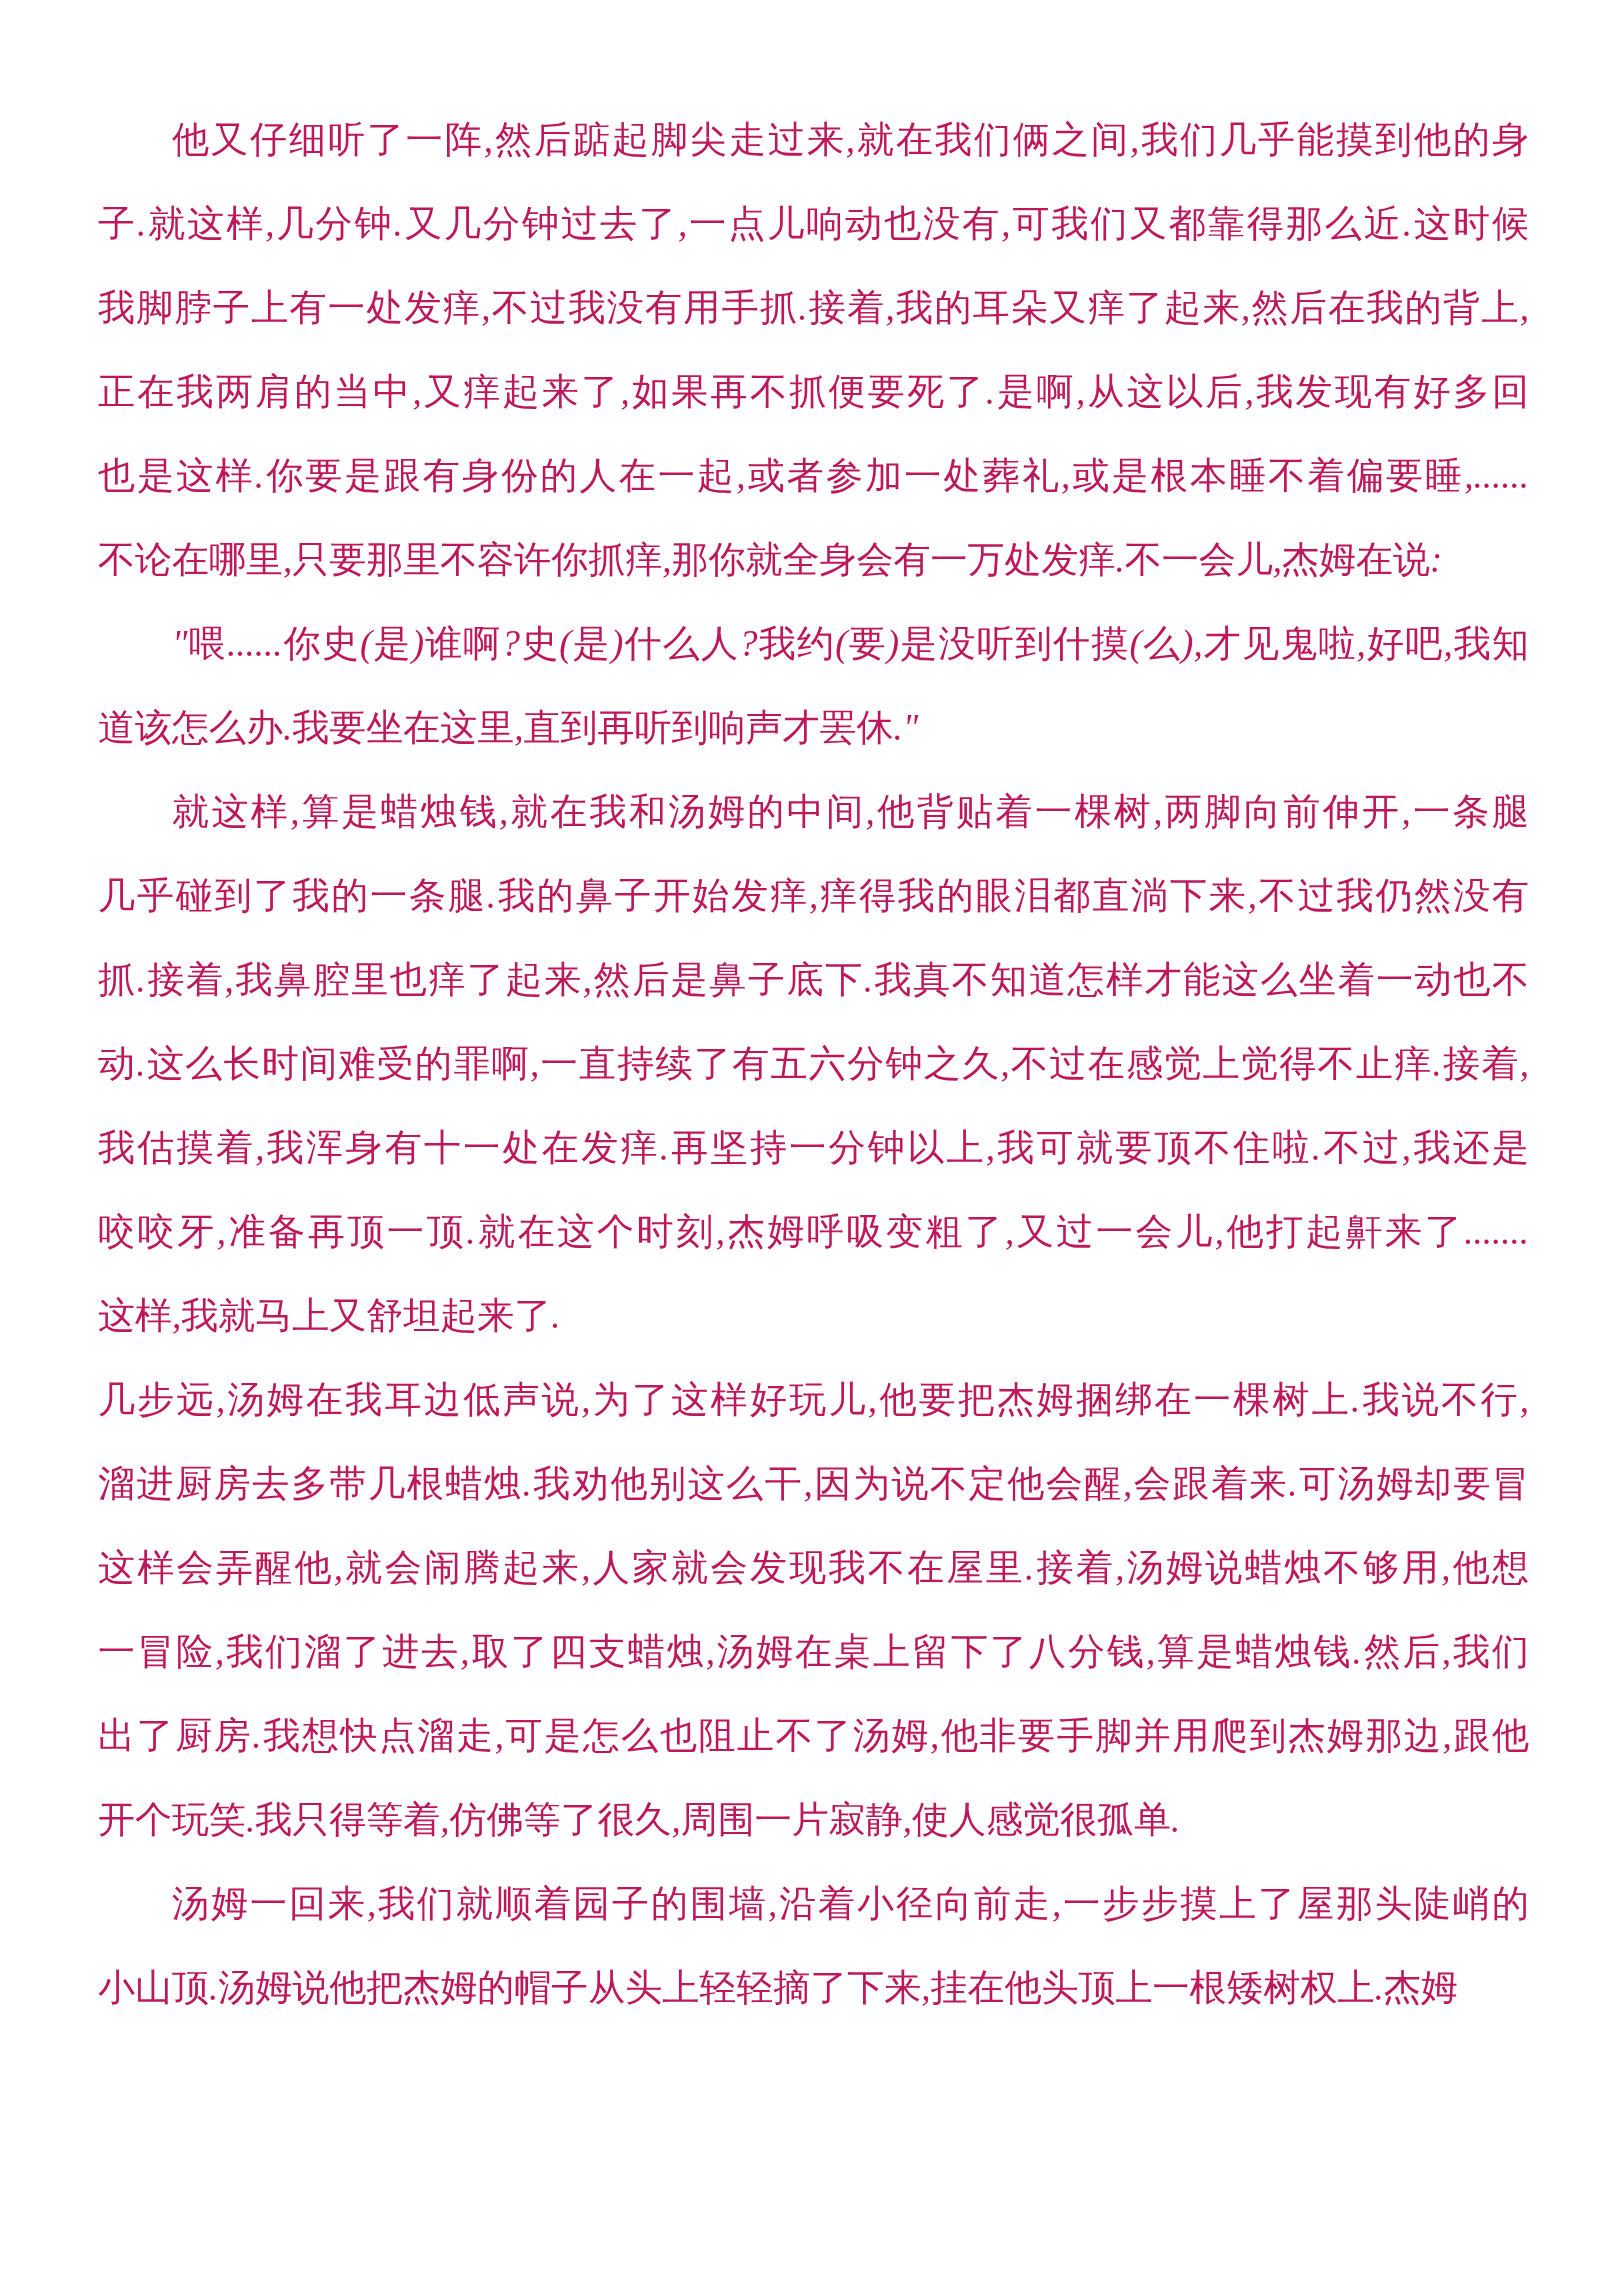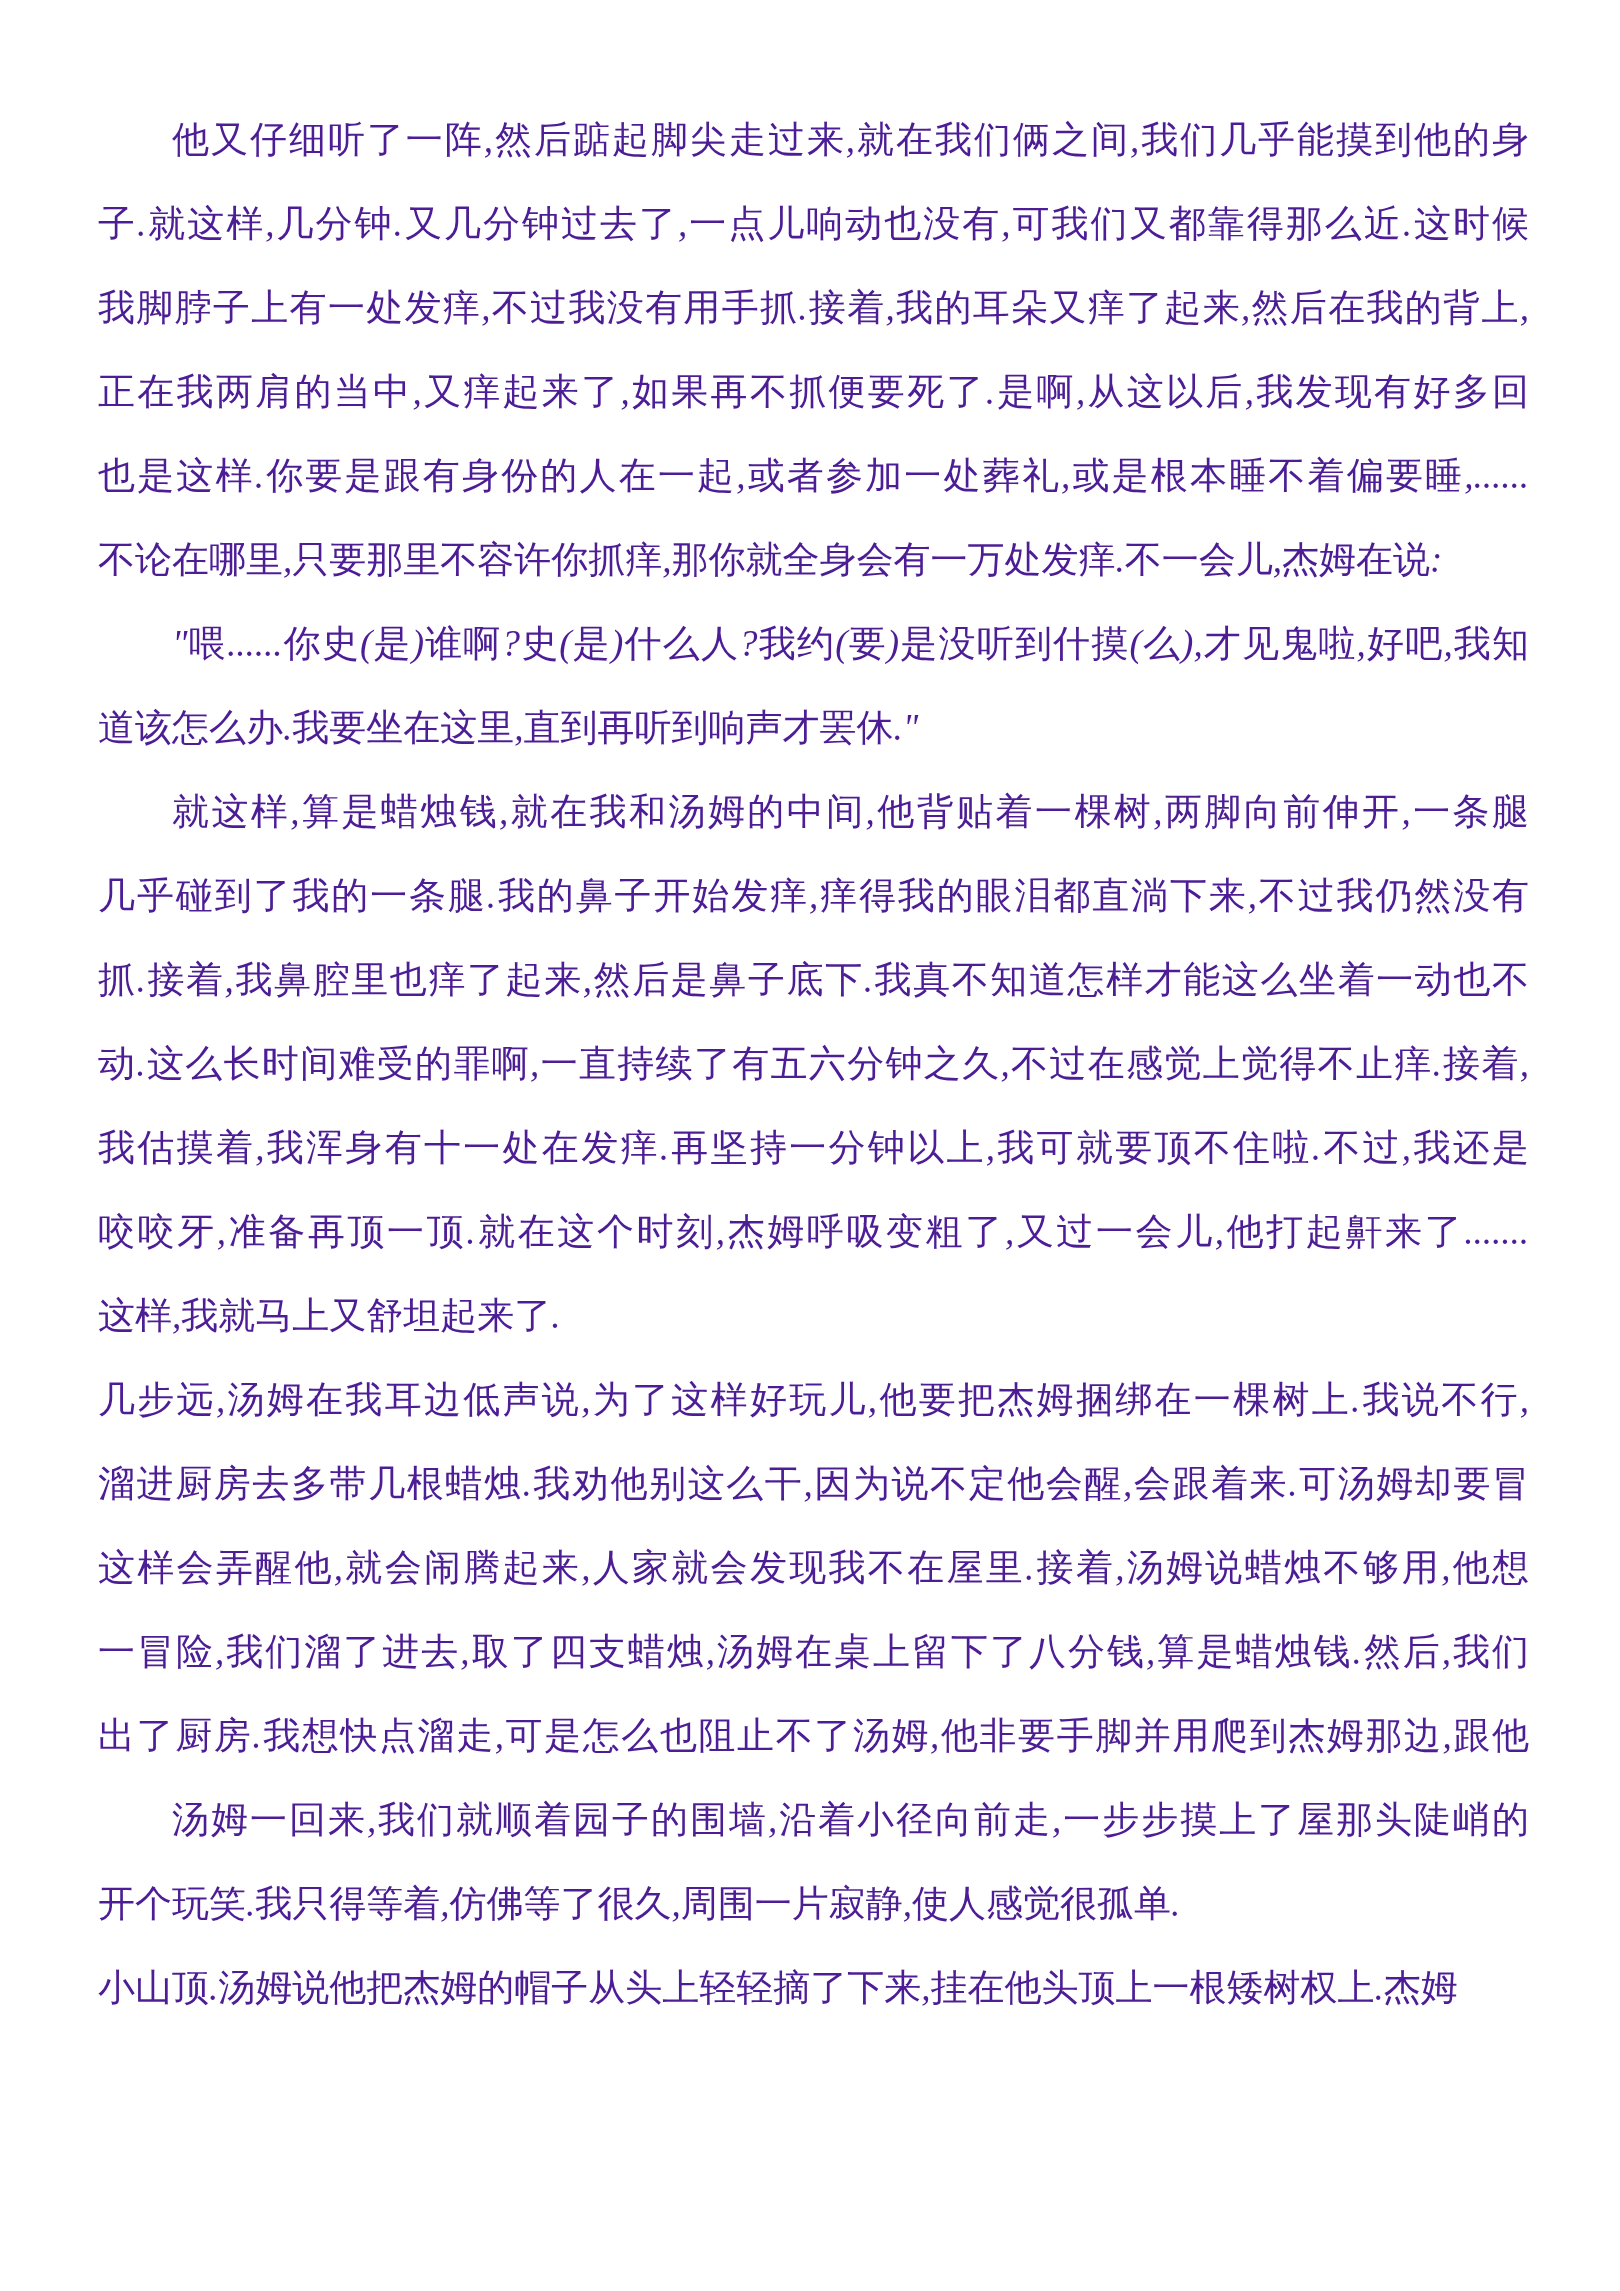--- a/index.html
+++ b/index.html
@@ -16,21 +16,21 @@
     padding: 98px 91px 0 98px;
     overflow: hidden;
   }
   .text-block {
     width: 100%;
   }
   .line {
     font-family: "Liberation Serif", "DejaVu Serif", serif;
     font-style: oblique 7deg;
     font-size: 37px;
-    color: #4c1d95;
+    color: #be185d;
     height: 84px;
     line-height: 84px;
     text-align: justify;
     text-align-last: justify;
     white-space: nowrap;
     overflow: visible;
   }
   .line.first {
     text-indent: 2em;
   }
@@ -56,18 +56,18 @@
       <div class="line">抓.接着,我鼻腔里也痒了起来,然后是鼻子底下.我真不知道怎样才能这么坐着一动也不</div>
       <div class="line">动.这么长时间难受的罪啊,一直持续了有五六分钟之久,不过在感觉上觉得不止痒.接着,</div>
       <div class="line">我估摸着,我浑身有十一处在发痒.再坚持一分钟以上,我可就要顶不住啦.不过,我还是</div>
       <div class="line">咬咬牙,准备再顶一顶.就在这个时刻,杰姆呼吸变粗了,又过一会儿,他打起鼾来了.......</div>
       <div class="line last">这样,我就马上又舒坦起来了.</div>
       <div class="line">几步远,汤姆在我耳边低声说,为了这样好玩儿,他要把杰姆捆绑在一棵树上.我说不行,</div>
       <div class="line">溜进厨房去多带几根蜡烛.我劝他别这么干,因为说不定他会醒,会跟着来.可汤姆却要冒</div>
       <div class="line">这样会弄醒他,就会闹腾起来,人家就会发现我不在屋里.接着,汤姆说蜡烛不够用,他想</div>
       <div class="line">一冒险,我们溜了进去,取了四支蜡烛,汤姆在桌上留下了八分钱,算是蜡烛钱.然后,我们</div>
       <div class="line">出了厨房.我想快点溜走,可是怎么也阻止不了汤姆,他非要手脚并用爬到杰姆那边,跟他</div>
+      <div class="line last">开个玩笑.我只得等着,仿佛等了很久,周围一片寂静,使人感觉很孤单.</div>
       <div class="line first">汤姆一回来,我们就顺着园子的围墙,沿着小径向前走,一步步摸上了屋那头陡峭的</div>
-      <div class="line last">开个玩笑.我只得等着,仿佛等了很久,周围一片寂静,使人感觉很孤单.</div>
       <div class="line last">小山顶.汤姆说他把杰姆的帽子从头上轻轻摘了下来,挂在他头顶上一根矮树权上.杰姆</div>
     </div>
 </div>
 
 
 </body></html>

